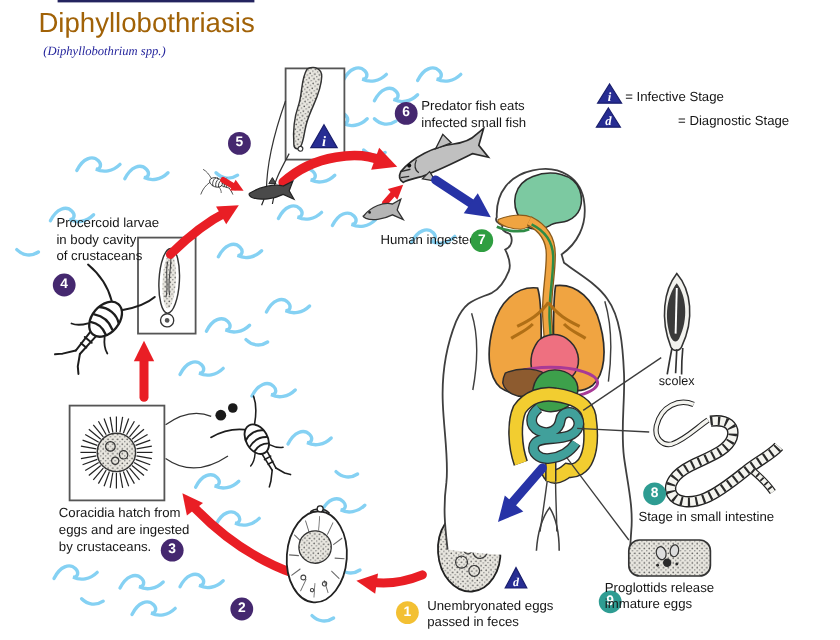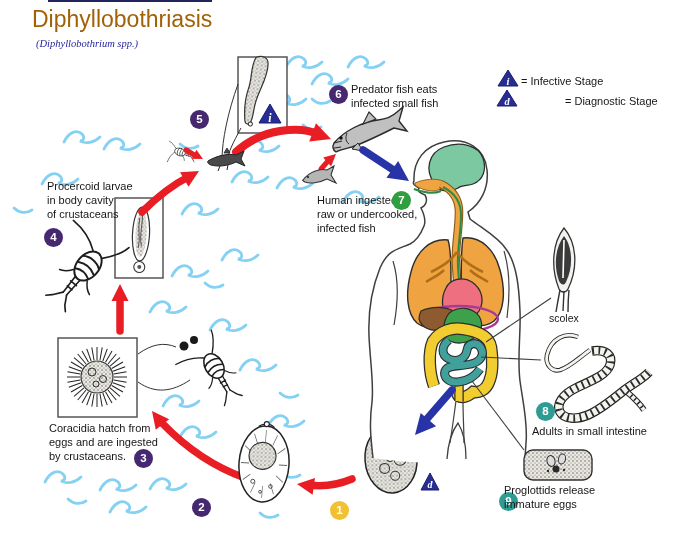--- a/index.html
+++ b/index.html
@@ -345,34 +345,34 @@
 <div class="lbl" style="left:521px;top:74px;">= Infective Stage</div>
 <div class="lbl" style="left:521px;top:94px;margin-left:44px;">= Diagnostic Stage</div>
 
 <div class="lbl" style="left:47px;top:179px;width:110px;">Procercoid larvae
 in body cavity
 of crustaceans</div>
 <div class="num purple" style="left:44px;top:228px;">4</div>
 
 <div class="lbl" style="left:317px;top:193px;width:90px;">Human ingested</div>
 <div class="num green" style="left:392px;top:191px;">7</div>
-<div class="lbl" style="left:317px;top:207px;width:120px;">raw or undercooked,
-infected fish</div>
 
 <div class="lbl" style="left:49px;top:421px;width:140px;">Coracidia hatch from
 eggs and are ingested
 by crustaceans.</div>
 <div class="num purple" style="left:134px;top:449px;">3</div>
 
 <div class="num purple" style="left:192px;top:498px;">2</div>
 
 <div class="num yellow" style="left:330px;top:501px;">1</div>
+<div class="lbl" style="left:356px;top:498px;width:130px;">Unembryonated eggs
+passed in feces</div>
 
 <div class="lbl small" style="left:549px;top:311px;">scolex</div>
 
 <div class="num teal" style="left:536px;top:402px;">8</div>
-<div class="lbl" style="left:532px;top:424px;width:140px;">Adults in small intestine</div>
+<div class="lbl" style="left:532px;top:424px;width:140px;">Stage in small intestine</div>
 
 <div class="num teal" style="left:499px;top:492px;">9</div>
 <div class="lbl" style="left:504px;top:483px;width:120px;">Proglottids release
 immature eggs</div>
 
 </div>
 
 </body></html>

